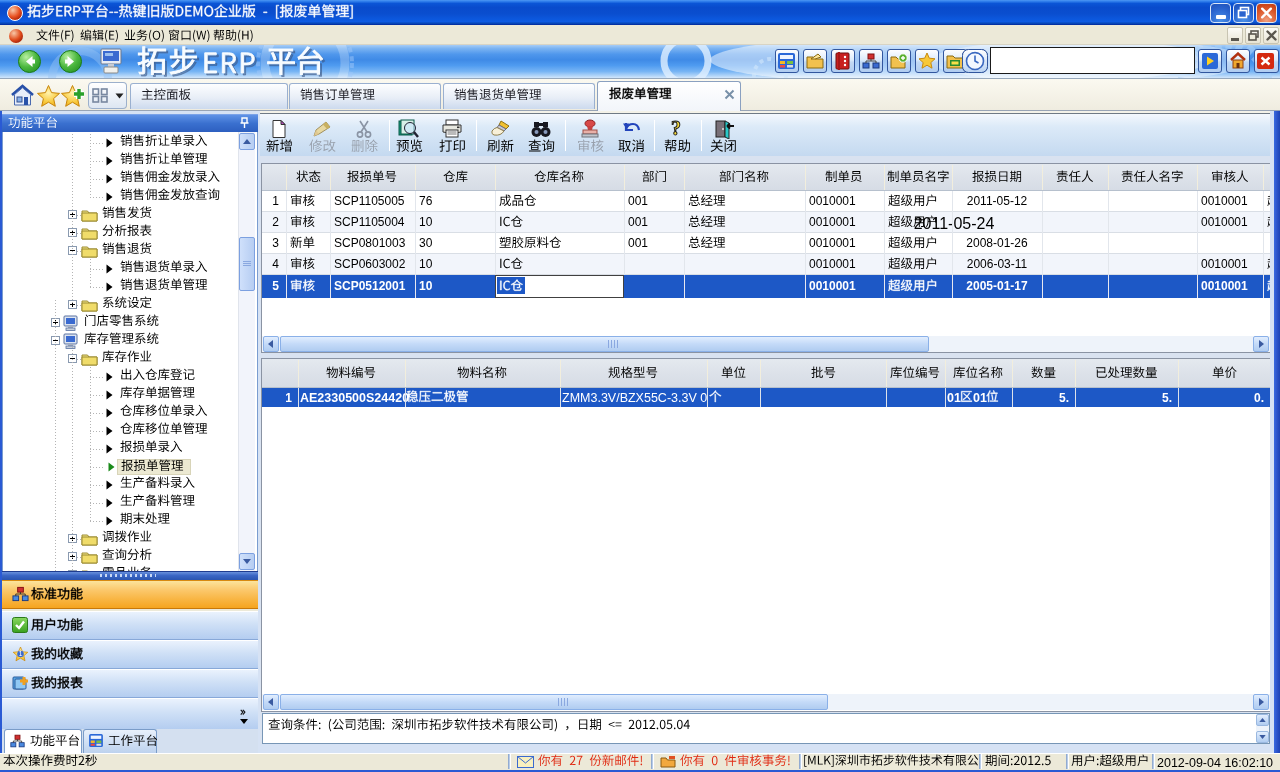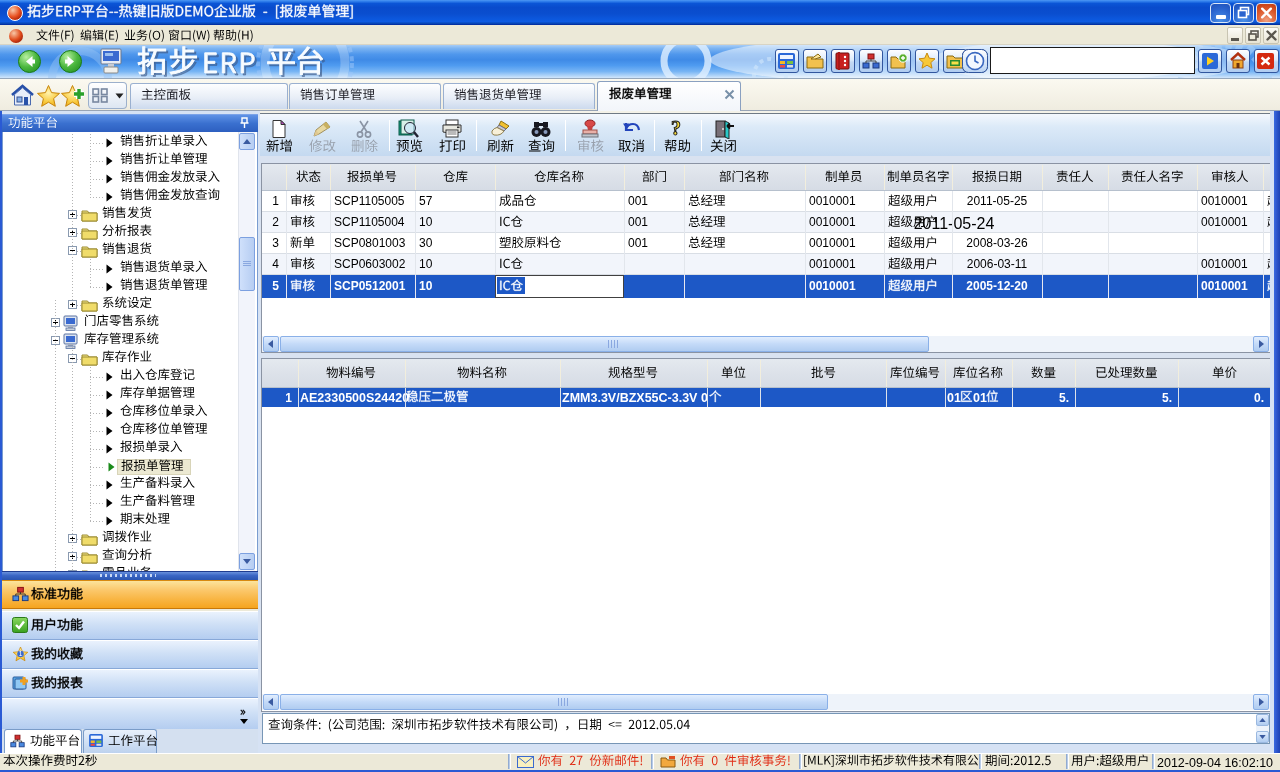--- a/index.html
+++ b/index.html
@@ -1306,21 +1306,21 @@
 <div style="position:absolute;left:1263px;top:165px;width:1px;height:25px;background:#f2eedd;"></div>
 <div style="position:absolute;left:262px;top:191px;width:1008px;height:21px;background:#fff;border-bottom:1px solid #d9dee5;"></div>
 <div class="a" style="left:279px;top:194px;font-size:12px;color:#000;transform:translateX(-100%);white-space:pre">1</div>
 <svg class="ct" style="left:290.0px;top:195.00px;" width="25.0" height="12.50" viewBox="0 -160 400 200">
     <g fill="#000">
       <use href="#u5ba1"></use>
       <use href="#u6838" x="200"></use>
     </g>
   </svg>
 <div class="a" style="left:334px;top:194px;font-size:12px;color:#000;white-space:pre">SCP1105005</div>
-<div class="a" style="left:419px;top:194px;font-size:12px;color:#000;white-space:pre">57</div>
+<div class="a" style="left:419px;top:194px;font-size:12px;color:#000;white-space:pre">76</div>
 <svg class="ct" style="left:499.0px;top:195.00px;" width="37.5" height="12.50" viewBox="0 -160 600 200">
     <g fill="#000">
       <use href="#u6210"></use>
       <use href="#u54c1" x="200"></use>
       <use href="#u4ed3" x="400"></use>
     </g>
   </svg>
 <div class="a" style="left:628px;top:194px;font-size:12px;color:#000;white-space:pre">001</div>
 <svg class="ct" style="left:688.0px;top:195.00px;" width="37.5" height="12.50" viewBox="0 -160 600 200">
     <g fill="#000">
@@ -1331,21 +1331,21 @@
   </svg>
 <div class="a" style="left:809px;top:194px;font-size:12px;color:#000;white-space:pre">0010001</div>
 <svg class="ct" style="left:888.0px;top:195.00px;" width="50.0" height="12.50" viewBox="0 -160 800 200">
     <g fill="#000">
       <use href="#u8d85"></use>
       <use href="#u7ea7" x="200"></use>
       <use href="#u7528" x="400"></use>
       <use href="#u6237" x="600"></use>
     </g>
   </svg>
-<div class="a" style="left:997px;top:194px;font-size:12px;color:#000;transform:translateX(-50%);white-space:pre">2011-05-25</div>
+<div class="a" style="left:997px;top:194px;font-size:12px;color:#000;transform:translateX(-50%);white-space:pre">2011-05-12</div>
 <div class="a" style="left:1201px;top:194px;font-size:12px;color:#000;white-space:pre">0010001</div>
 <svg class="ct" style="left:1267.0px;top:195.00px;" width="12.5" height="12.50" viewBox="0 -160 200 200">
     <g fill="#000">
       <use href="#u8d85"></use>
     </g>
   </svg>
 <div style="position:absolute;left:286px;top:191px;width:1px;height:21px;background:#e2e6ec;"></div>
 <div style="position:absolute;left:330px;top:191px;width:1px;height:21px;background:#e2e6ec;"></div>
 <div style="position:absolute;left:415px;top:191px;width:1px;height:21px;background:#e2e6ec;"></div>
 <div style="position:absolute;left:495px;top:191px;width:1px;height:21px;background:#e2e6ec;"></div>
@@ -1441,21 +1441,21 @@
   </svg>
 <div class="a" style="left:809px;top:236px;font-size:12px;color:#000;white-space:pre">0010001</div>
 <svg class="ct" style="left:888.0px;top:237.00px;" width="50.0" height="12.50" viewBox="0 -160 800 200">
     <g fill="#000">
       <use href="#u8d85"></use>
       <use href="#u7ea7" x="200"></use>
       <use href="#u7528" x="400"></use>
       <use href="#u6237" x="600"></use>
     </g>
   </svg>
-<div class="a" style="left:997px;top:236px;font-size:12px;color:#000;transform:translateX(-50%);white-space:pre">2008-03-26</div>
+<div class="a" style="left:997px;top:236px;font-size:12px;color:#000;transform:translateX(-50%);white-space:pre">2008-01-26</div>
 <div style="position:absolute;left:286px;top:233px;width:1px;height:21px;background:#e2e6ec;"></div>
 <div style="position:absolute;left:330px;top:233px;width:1px;height:21px;background:#e2e6ec;"></div>
 <div style="position:absolute;left:415px;top:233px;width:1px;height:21px;background:#e2e6ec;"></div>
 <div style="position:absolute;left:495px;top:233px;width:1px;height:21px;background:#e2e6ec;"></div>
 <div style="position:absolute;left:624px;top:233px;width:1px;height:21px;background:#e2e6ec;"></div>
 <div style="position:absolute;left:684px;top:233px;width:1px;height:21px;background:#e2e6ec;"></div>
 <div style="position:absolute;left:805px;top:233px;width:1px;height:21px;background:#e2e6ec;"></div>
 <div style="position:absolute;left:884px;top:233px;width:1px;height:21px;background:#e2e6ec;"></div>
 <div style="position:absolute;left:952px;top:233px;width:1px;height:21px;background:#e2e6ec;"></div>
 <div style="position:absolute;left:1042px;top:233px;width:1px;height:21px;background:#e2e6ec;"></div>
@@ -1529,21 +1529,21 @@
   </svg>
 <div class="a" style="left:809px;top:279px;font-size:12px;color:#fff;font-weight:bold;white-space:pre">0010001</div>
 <svg class="ct" style="left:888.0px;top:280.00px;" width="50.0" height="12.50" viewBox="0 -160 800 200">
     <g fill="#fff" stroke="#fff" stroke-width="6.8">
       <use href="#u8d85"></use>
       <use href="#u7ea7" x="200"></use>
       <use href="#u7528" x="400"></use>
       <use href="#u6237" x="600"></use>
     </g>
   </svg>
-<div class="a" style="left:997px;top:279px;font-size:12px;color:#fff;font-weight:bold;transform:translateX(-50%);white-space:pre">2005-12-20</div>
+<div class="a" style="left:997px;top:279px;font-size:12px;color:#fff;font-weight:bold;transform:translateX(-50%);white-space:pre">2005-01-17</div>
 <div class="a" style="left:1201px;top:279px;font-size:12px;color:#fff;font-weight:bold;white-space:pre">0010001</div>
 <svg class="ct" style="left:1267.0px;top:280.00px;" width="12.5" height="12.50" viewBox="0 -160 200 200">
     <g fill="#fff" stroke="#fff" stroke-width="6.8">
       <use href="#u8d85"></use>
     </g>
   </svg>
 <div style="position:absolute;left:286px;top:275px;width:1px;height:23px;background:#e8e8f0;"></div>
 <div style="position:absolute;left:330px;top:275px;width:1px;height:23px;background:#e8e8f0;"></div>
 <div style="position:absolute;left:415px;top:275px;width:1px;height:23px;background:#e8e8f0;"></div>
 <div style="position:absolute;left:684px;top:275px;width:1px;height:23px;background:#e8e8f0;"></div>
@@ -1655,21 +1655,21 @@
 <div class="a" style="left:300px;top:391px;font-size:12.5px;color:#fff;font-weight:bold;white-space:pre">AE2330500S24420</div>
 <svg class="ct" style="left:406.0px;top:391.00px;" width="62.5" height="12.50" viewBox="0 -160 1000 200">
     <g fill="#fff" stroke="#fff" stroke-width="6.8">
       <use href="#u7a33"></use>
       <use href="#u538b" x="200"></use>
       <use href="#u4e8c" x="400"></use>
       <use href="#u6781" x="600"></use>
       <use href="#u7ba1" x="800"></use>
     </g>
   </svg>
-<div class="a" style="left:562px;top:391px;font-size:12.5px;color:#fff;font-weight:bold;white-space:pre">ZMM3.3V/BZX55C-3.3V 0</div>
+<div class="a" style="left:562px;top:391px;font-size:12.5px;color:#fff;font-weight:normal;white-space:pre">ZMM3.3V/BZX55C-3.3V 0</div>
 <svg class="ct" style="left:709.0px;top:391.00px;" width="12.5" height="12.50" viewBox="0 -160 200 200">
     <g fill="#fff" stroke="#fff" stroke-width="6.8">
       <use href="#u4e2a"></use>
     </g>
   </svg>
 <div class="a" style="left:947px;top:391px;font-size:12.5px;color:#fff;font-weight:bold;white-space:pre">01</div>
 <svg class="ct" style="left:960.0px;top:391.00px;" width="12.5" height="12.50" viewBox="0 -160 200 200">
     <g fill="#fff" stroke="#fff" stroke-width="6.8">
       <use href="#u533a"></use>
     </g>

